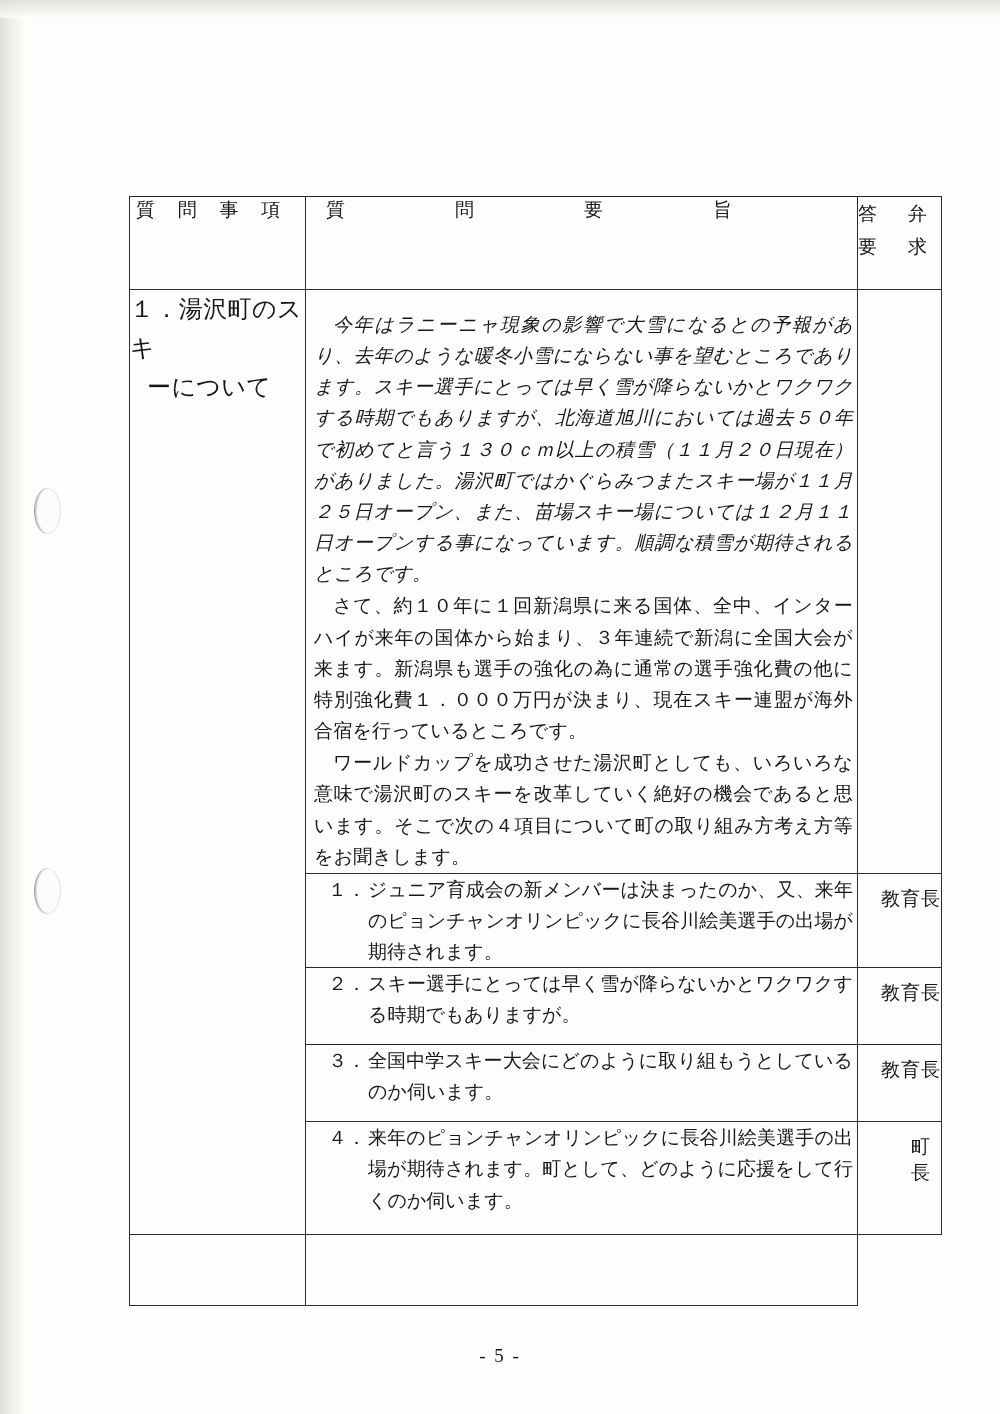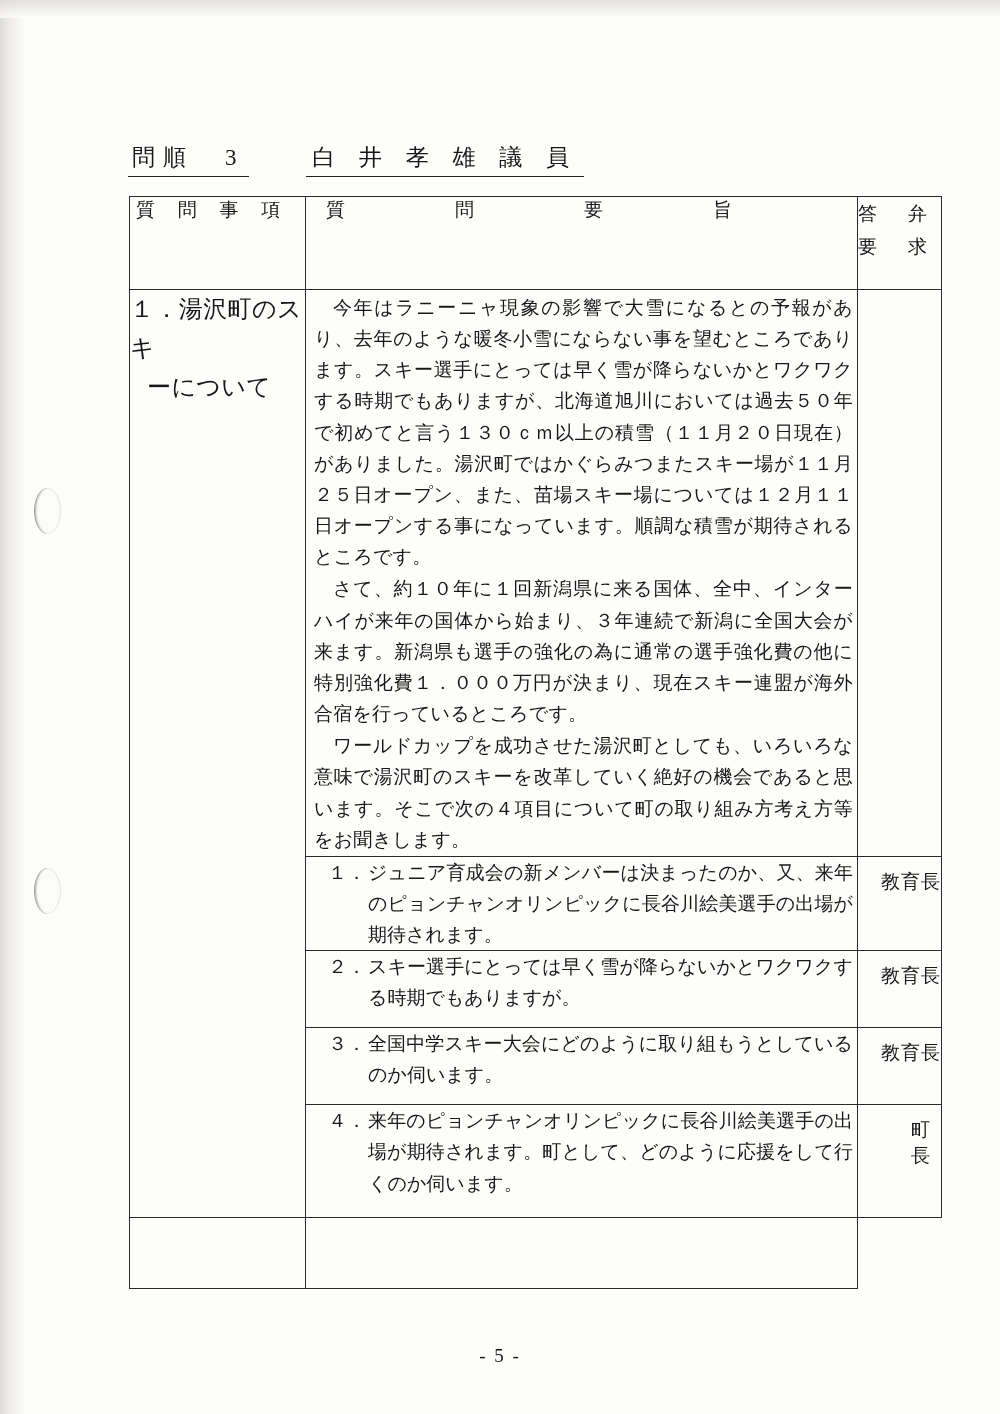--- a/index.html
+++ b/index.html
@@ -107,21 +107,21 @@
     font-size: 19px;
     line-height: 1.64;
     letter-spacing: .2px;
   }
   .para {
     text-indent: 19px;
     margin: 0 0 1px 0;
     text-align: justify;
     padding: 0 4px 0 8px;
   }
-  .para.first { margin-top: 2px; }
+  .para.first { margin-top: 19px; font-style: italic; }
 
   .numlist { margin: 0; padding: 0; list-style: none; }
   .numlist li {
     display: flex;
     font-size: 19px;
     line-height: 1.64;
     padding: 0 4px 0 22px;
   }
   .numlist li .num {
     flex: 0 0 auto;
@@ -157,24 +157,20 @@
 </head>
 <body>
 
 <div id="page">
 
   <div class="scan-edge-left"></div>
   <div class="scan-edge-top"></div>
   <div class="punch p1"></div>
   <div class="punch p2"></div>
 
-  <div class="heading">
-    <span class="q-order">問順　3</span>
-    <span class="name">白 井 孝 雄 議 員</span>
-  </div>
 
   <table class="doc">
     <colgroup>
       <col class="col-a">
       <col class="col-b">
       <col class="col-c">
     </colgroup>
     <thead>
       <tr>
         <td class="th-a">質 問 事 項</td>

